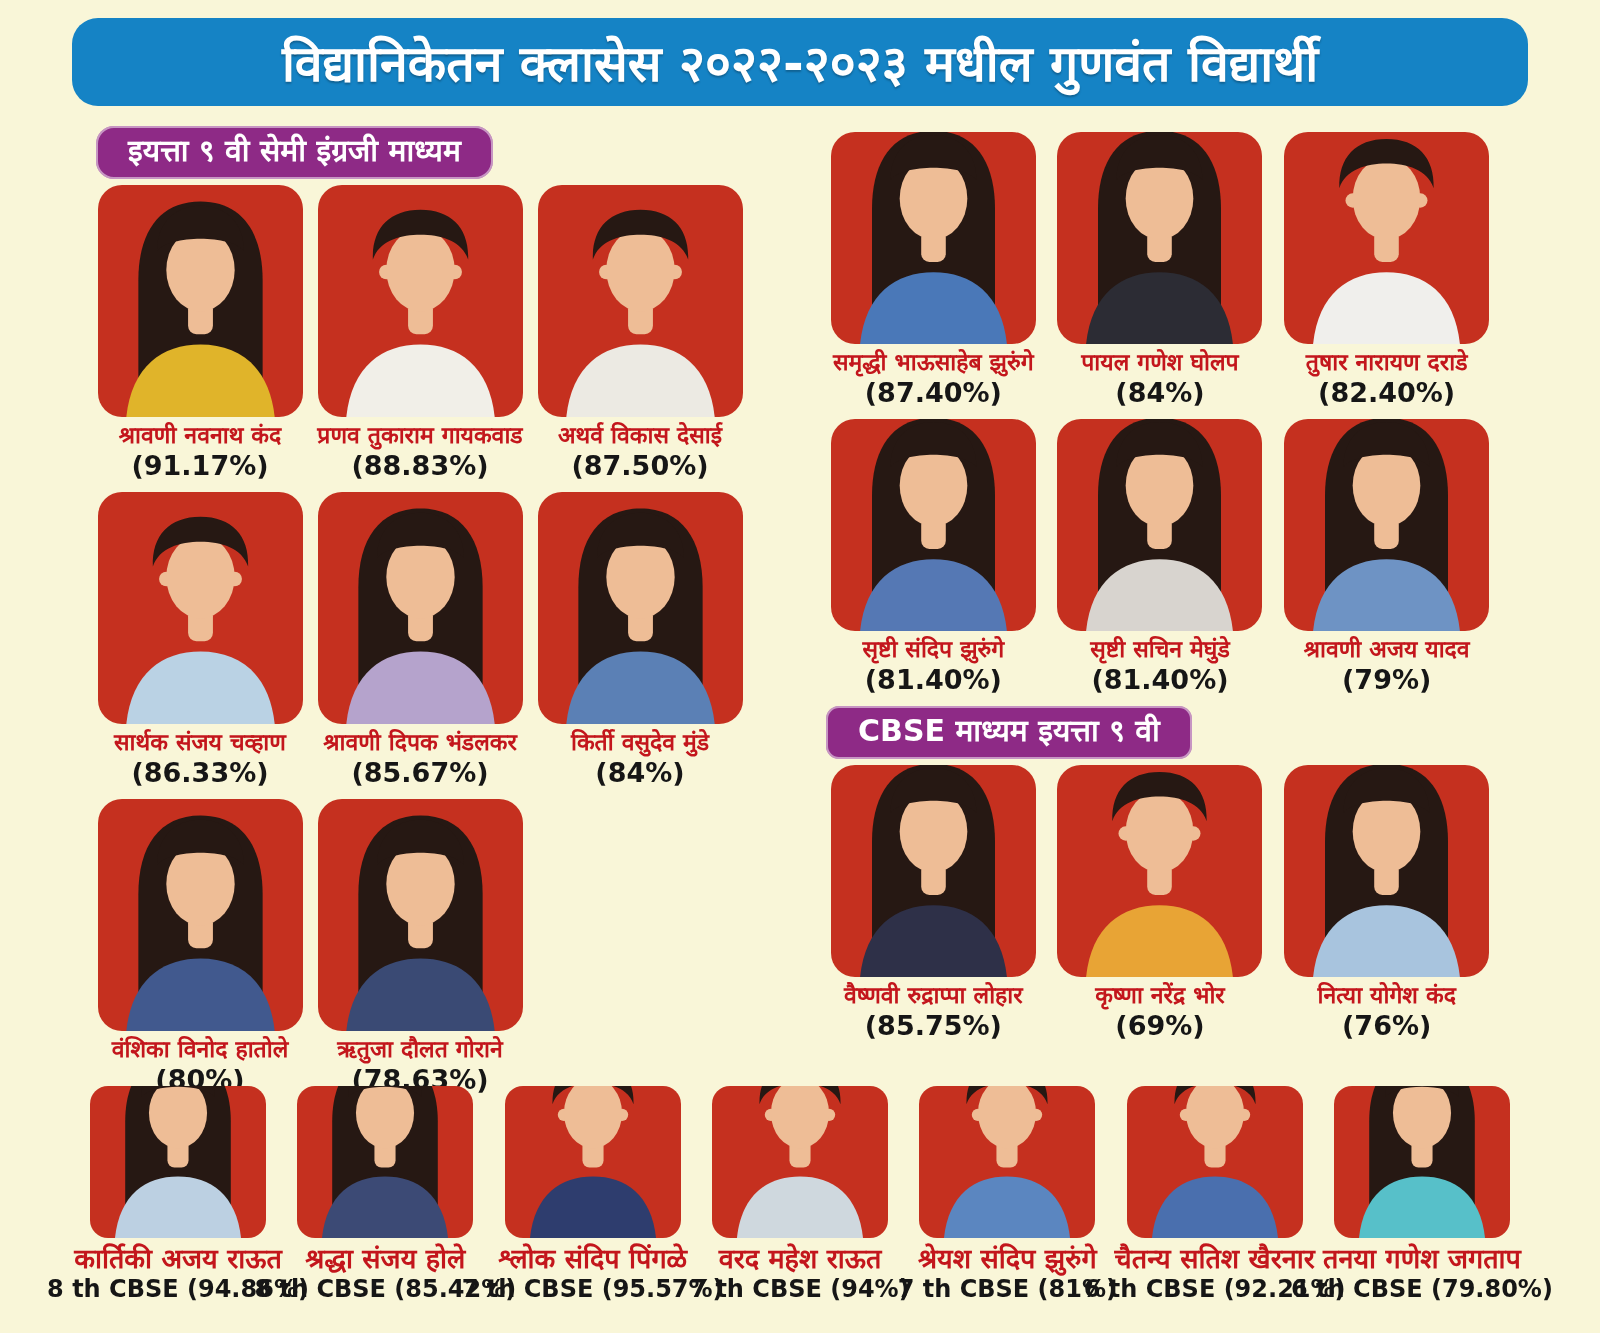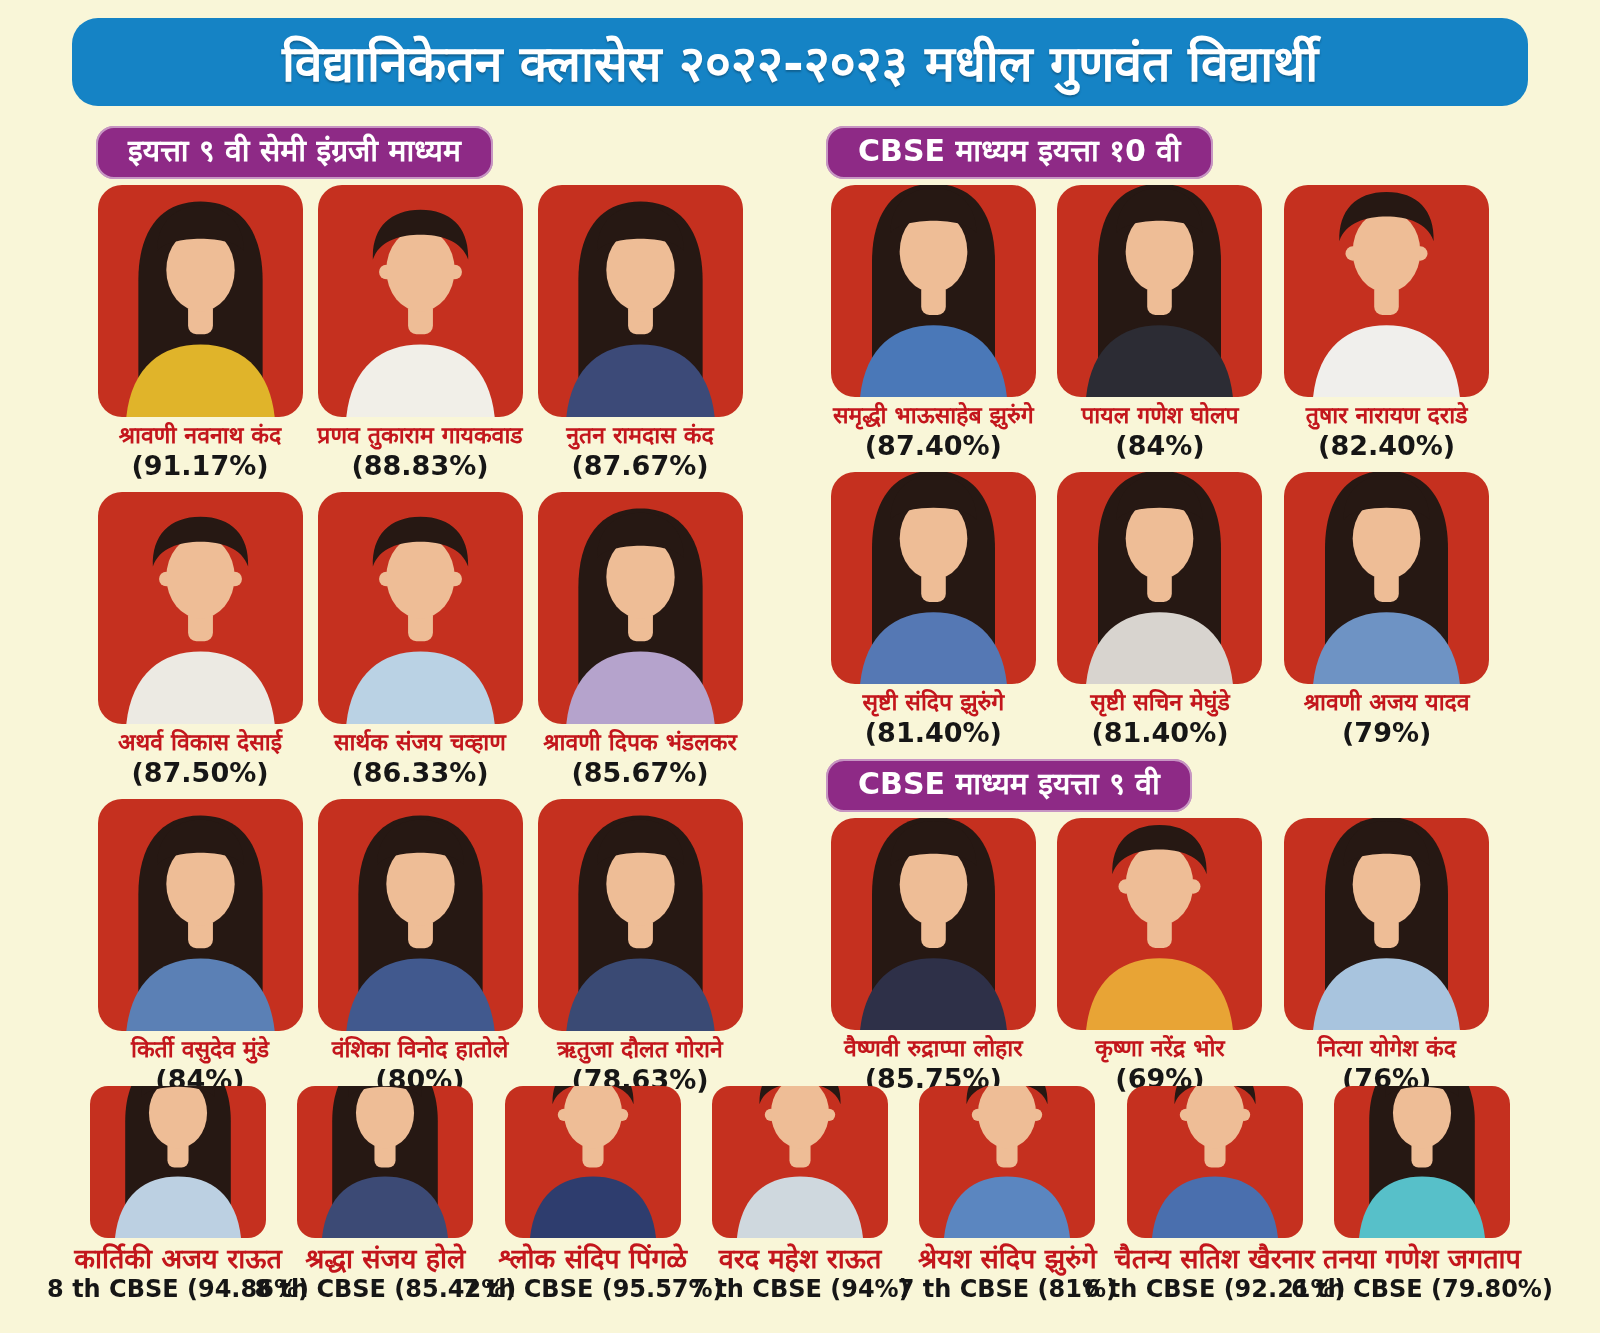--- a/index.html
+++ b/index.html
@@ -20,21 +20,21 @@
   }
   
   .col{position:absolute;display:flex;flex-direction:column;align-items:flex-start;}
   .col-left{left:96px;top:126px;width:648px;}
   .col-right{left:826px;top:126px;width:668px;}
   .pill{
     background:var(--header-purple,#8e2a86);color:#fff;font-weight:bold;
     font-size:30px;line-height:1.1;padding:8px 32px 12px;border-radius:18px;
     box-shadow:0 0 0 2px rgba(255,255,255,.5) inset;white-space:nowrap;
   }
-  .pill-2{margin-top:10px;}
+  .pill-2{margin-top:10px;border-radius:13px;}
   .grid{
     display:grid;grid-template-columns:repeat(3,1fr);
     column-gap:12px;row-gap:10px;margin-top:6px;width:100%;
   }
   
   .student-card{display:flex;flex-direction:column;align-items:center;justify-self:center;width:205px;}
   .photo{
     width:100%;height:232px;background:var(--photo-red,#c5301f);
     border-radius:24px;overflow:hidden;position:relative;
   }
@@ -95,33 +95,20 @@
               <ellipse cx="50" cy="41" rx="16.5" ry="20" fill="#eebd96"></ellipse>
               <path d="M50 12 C35 12 26.5 21 27 36 C30 27 40 24 50 24 C60 24 70 27 73 36 C73.5 21 65 12 50 12 Z" fill="#261813"></path>
             </svg>
           </div>
     <div class="student-name">प्रणव तुकाराम गायकवाड</div>
     <div class="student-score">(88.83%)</div>
   </div>
         <div class="student-card">
     <div class="photo">
             <svg viewBox="0 0 100 112" preserveAspectRatio="xMidYMax slice">
-              <path d="M50 8 C30 8 20 23 20 46 L20 98 L80 98 L80 46 C80 23 70 8 50 8 Z" fill="#261813"></path>
-              <rect x="44" y="56" width="12" height="16" rx="4" fill="#eebd96"></rect>
-              <path d="M14 114 C16 88 31 77 50 77 C69 77 84 88 86 114 Z" fill="#3c4a78"></path>
-              <ellipse cx="50" cy="41" rx="16.5" ry="20" fill="#eebd96"></ellipse>
-              <path d="M50 10 C37 10 29 19 29 32 C35 24 65 24 71 32 C71 19 63 10 50 10 Z" fill="#261813"></path>
-            </svg>
-          </div>
-    <div class="student-name">नुतन रामदास कंद</div>
-    <div class="student-score">(87.67%)</div>
-  </div>
-        <div class="student-card">
-    <div class="photo">
-            <svg viewBox="0 0 100 112" preserveAspectRatio="xMidYMax slice">
               <rect x="44" y="56" width="12" height="16" rx="4" fill="#eebd96"></rect>
               <path d="M14 114 C16 88 31 77 50 77 C69 77 84 88 86 114 Z" fill="#eceae3"></path>
               <circle cx="33.5" cy="42" r="3.5" fill="#eebd96"></circle>
               <circle cx="66.5" cy="42" r="3.5" fill="#eebd96"></circle>
               <ellipse cx="50" cy="41" rx="16.5" ry="20" fill="#eebd96"></ellipse>
               <path d="M50 12 C35 12 26.5 21 27 36 C30 27 40 24 50 24 C60 24 70 27 73 36 C73.5 21 65 12 50 12 Z" fill="#261813"></path>
             </svg>
           </div>
     <div class="student-name">अथर्व विकास देसाई</div>
     <div class="student-score">(87.50%)</div>
@@ -189,23 +176,20 @@
               <path d="M50 10 C37 10 29 19 29 32 C35 24 65 24 71 32 C71 19 63 10 50 10 Z" fill="#261813"></path>
             </svg>
           </div>
     <div class="student-name">ऋतुजा दौलत गोराने</div>
     <div class="student-score">(78.63%)</div>
   </div>
       </div>
   </div>
 
   <div class="col col-right">
-    <div class="pill">
-      <span>CBSE माध्यम इयत्ता १0 वी</span>
-    </div>
     <div class="grid">
         <div class="student-card">
     <div class="photo">
             <svg viewBox="0 0 100 112" preserveAspectRatio="xMidYMax slice">
               <path d="M50 8 C30 8 20 23 20 46 L20 98 L80 98 L80 46 C80 23 70 8 50 8 Z" fill="#261813"></path>
               <rect x="44" y="56" width="12" height="16" rx="4" fill="#eebd96"></rect>
               <path d="M14 114 C16 88 31 77 50 77 C69 77 84 88 86 114 Z" fill="#4a78b8"></path>
               <ellipse cx="50" cy="41" rx="16.5" ry="20" fill="#eebd96"></ellipse>
               <path d="M50 10 C37 10 29 19 29 32 C35 24 65 24 71 32 C71 19 63 10 50 10 Z" fill="#261813"></path>
             </svg>

